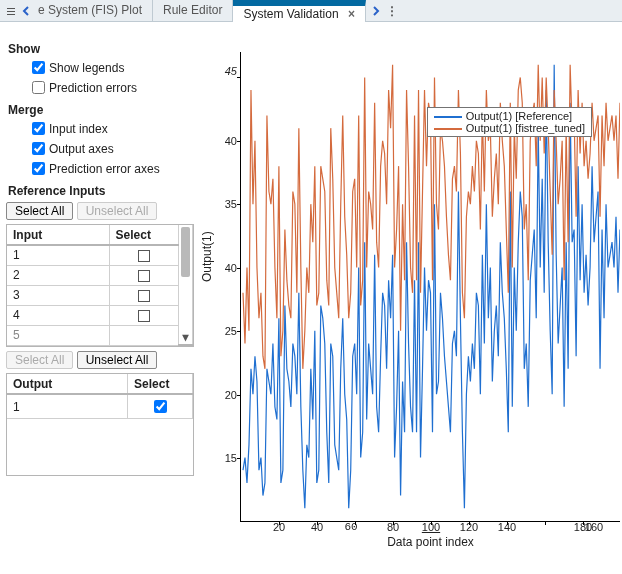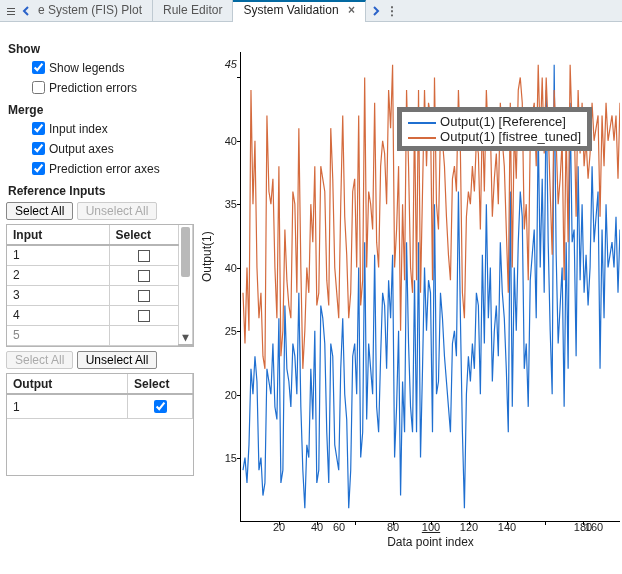--- a/index.html
+++ b/index.html
@@ -1,19 +1,19 @@
 <!DOCTYPE html>
 <html><head>
 <meta charset="utf-8">
 <style>
   * { box-sizing: border-box; font-family: "Segoe UI", Arial, sans-serif; }
   body { margin: 0; width: 622px; height: 574px; background: #fff; font-size: 12px; color: #222; overflow: hidden; }
   .tabs { display: flex; align-items: center; height: 22px; border-bottom: 1px solid #bfcad2; background: #e9eef2; }
   .tab { height: 22px; padding: 3px 10px 0 10px; border-right: 1px solid #bfcad2; color: #555; white-space: nowrap; cursor: pointer; }
-  .tab.active { background: #fff; border-top: 2px solid #0369a1; color: #222; padding-top: 1px; }
+  .tab.active { background: #fff; border-top: 6px solid #0369a1; color: #222; padding-top: 1px; }
   .tab.clipped { border-left: none; padding-left: 2px; }
   .tabnav { display:flex; align-items:center; gap:6px; padding:0 6px; }
   .tabnav svg { display:block; }
   .close-x { margin-left: 6px; font-weight: bold; color: #666; }
   .main { display:flex; height: calc(574px - 22px); }
   .sidebar { width: 200px; padding: 14px 6px; flex: none; }
   .section-title { font-weight: bold; margin: 6px 0 2px 2px; }
   .chkrow { display:flex; align-items:center; margin: 1px 0 1px 22px; }
   .chkrow input { margin-right: 4px; }
   .btnrow { margin: 4px 0; }
@@ -21,21 +21,21 @@
   button:disabled { color: #aaa; border-color: #ccc; }
   .tblwrap { border: 1px solid #b5b5b5; margin-top: 4px; }
   .tbl { width: 100%; border-collapse: collapse; }
   .tbl th, .tbl td { border-right: 1px solid #cfcfcf; border-bottom: 1px solid #cfcfcf; text-align: left; padding: 2px 6px; height: 20px; font-weight:normal; }
   .tbl th { background: #fff; font-weight: bold; border-bottom: 2px solid #b5b5b5; }
   .scrollcol { width: 14px; background: #e2e2e2; position: relative; }
   .scrollthumb { position:absolute; top: 2px; left: 2px; right: 2px; height: 50px; background: #b9b9b9; border-radius: 2px; }
   .scrolldown { position:absolute; bottom:0; left:0; right:0; height:14px; display:flex; align-items:center; justify-content:center; color:#555; }
   .plotzone { flex: 1; position: relative; }
   .ylabel { position:absolute; left: 0px; top: 260px; transform: rotate(-90deg); transform-origin: left top; }
-  .legend { position:absolute; right: 30px; top: 85px; background:#fff; border:5px solid #737373; padding:2px 6px; font-size:13px; z-index:3; }
+  .legend { position:absolute; right: 30px; top: 85px; background:#fff; border:1px solid #737373; padding:2px 6px; font-size:11px; z-index:3; }
   .legline { display:inline-block; width:28px; height:0; border-top:2px solid; vertical-align:middle; margin-right:4px; }
   .chart { position:absolute; left:40px; top: 30px; width: 380px; height: 470px; border-left:1px solid #000; border-bottom:1px solid #000; }
   .xtick { position:absolute; top: 100%; width:30px; text-align:center; margin-left:-15px; font-size:11px; }
   .ytick { position:absolute; right: 100%; margin-right:4px; font-size:11px; transform: translateY(-50%); }
   .xlabel { position:absolute; top: 100%; left:50%; transform:translateX(-50%); margin-top:14px; }
   svg.lines { position:absolute; inset:0; width:100%; height:100%; }
   .chk { width:12px; height:12px; border:1px solid #555; display:inline-block; vertical-align:middle; }
 </style>
 </head>
 <body>
@@ -169,21 +169,21 @@
     <div class="chart" id="chart">
       <svg class="lines" id="svglines" viewBox="0 0 380 470">
           <polyline points="2,419.18918918918916 4,406.48648648648646 6,431.8918918918919 8,393.78378378378375 10,317.56756756756755 12,342.97297297297297 13.999999999999998,304.86486486486484 16,330.27027027027026 17.999999999999996,419.18918918918916 20,406.48648648648646 21.999999999999996,444.5945945945946 24,431.8918918918919 26,317.56756756756755 27.999999999999996,330.27027027027026 30,342.97297297297297 32,292.1621621621622 34,355.6756756756757 35.99999999999999,368.3783783783784 38,266.7567567567568 40,431.8918918918919 42,419.18918918918916 43.99999999999999,254.05405405405403 45.99999999999999,317.56756756756755 48,330.27027027027026 50,355.6756756756757 52,292.1621621621622 54,304.86486486486484 55.99999999999999,342.97297297297297 57.99999999999999,241.35135135135133 60,355.6756756756757 61.99999999999999,419.18918918918916 64,457.2972972972973 66,393.78378378378375 68,406.48648648648646 70,317.56756756756755 71.99999999999999,368.3783783783784 74,279.4594594594595 76,431.8918918918919 77.99999999999999,419.18918918918916 80,254.05405405405403 81.99999999999999,266.7567567567568 84,292.1621621621622 86,381.0810810810811 87.99999999999999,431.8918918918919 90,292.1621621621622 91.99999999999999,304.86486486486484 94,393.78378378378375 96,406.48648648648646 97.99999999999999,419.18918918918916 100,317.56756756756755 102,266.7567567567568 104,342.97297297297297 105.99999999999999,368.3783783783784 108,457.2972972972973 110,419.18918918918916 111.99999999999999,304.86486486486484 114,292.1621621621622 115.99999999999999,342.97297297297297 117.99999999999999,215.94594594594594 120,406.48648648648646 121.99999999999997,381.0810810810811 123.99999999999999,190.54054054054052 125.99999999999999,368.3783783783784 128,292.1621621621622 130,317.56756756756755 132,342.97297297297297 134,203.24324324324323 136,355.6756756756757 138,381.0810810810811 140,304.86486486486484 141.99999999999997,241.35135135135133 143.99999999999997,254.05405405405403 146,317.56756756756755 148,228.64864864864867 150,266.7567567567568 152,203.24324324324323 154,406.48648648648646 155.99999999999997,355.6756756756757 157.99999999999997,279.4594594594595 160,444.5945945945946 162,330.27027027027026 163.99999999999997,381.0810810810811 166,190.54054054054052 168,292.1621621621622 170,355.6756756756757 172,381.0810810810811 173.99999999999997,228.64864864864867 175.99999999999997,381.0810810810811 177.99999999999997,190.54054054054052 180,406.48648648648646 182,317.56756756756755 183.99999999999997,215.94594594594594 186,279.4594594594595 188,228.64864864864867 190,241.35135135135133 192,381.0810810810811 193.99999999999997,152.43243243243245 195.99999999999997,342.97297297297297 197.99999999999997,330.27027027027026 200,241.35135135135133 202,266.7567567567568 204,304.86486486486484 206,330.27027027027026 208,355.6756756756757 210.00000000000003,381.0810810810811 211.99999999999997,292.1621621621622 214,279.4594594594595 216,304.86486486486484 218,139.72972972972968 220,266.7567567567568 221.99999999999997,381.0810810810811 223.99999999999997,457.2972972972973 225.99999999999997,342.97297297297297 228,304.86486486486484 229.99999999999994,330.27027027027026 231.99999999999997,292.1621621621622 233.99999999999997,317.56756756756755 235.99999999999997,241.35135135135133 237.99999999999997,254.05405405405403 240,342.97297297297297 242,203.24324324324323 243.99999999999994,292.1621621621622 245.99999999999997,152.43243243243245 247.99999999999997,266.7567567567568 249.99999999999997,215.94594594594594 251.99999999999997,330.27027027027026 254,279.4594594594595 256,254.05405405405403 258,304.86486486486484 260,190.54054054054052 262,241.35135135135133 264,266.7567567567568 266,317.56756756756755 268,381.0810810810811 270,139.72972972972968 272,355.6756756756757 274,215.94594594594594 276,279.4594594594595 278,190.54054054054052 280,139.72972972972968 281.99999999999994,165.1351351351351 283.99999999999994,317.56756756756755 285.99999999999994,292.1621621621622 287.99999999999994,355.6756756756757 290,228.64864864864867 292,203.24324324324323 294,177.83783783783787 296,266.7567567567568 298,76.2162162162162 300,215.94594594594594 302,127.02702702702703 304,241.35135135135133 306,38.10810810810807 308,190.54054054054052 310,279.4594594594595 311.99999999999994,342.97297297297297 313.99999999999994,12.702702702702652 315.99999999999994,203.24324324324323 318,292.1621621621622 320,254.05405405405403 322,215.94594594594594 324,355.6756756756757 325.99999999999994,190.54054054054052 327.99999999999994,317.56756756756755 329.99999999999994,50.810810810810835 332,190.54054054054052 334,177.83783783783787 336,304.86486486486484 338,114.32432432432432 340,228.64864864864867 342,152.43243243243245 344,241.35135135135133 346,203.24324324324323 347.99999999999994,254.05405405405403 349.99999999999994,215.94594594594594 351.99999999999994,114.32432432432432 353.99999999999994,190.54054054054052 355.99999999999994,165.1351351351351 358,139.72972972972968 360,317.56756756756755 362,177.83783783783787 364,266.7567567567568 366,152.43243243243245 367.99999999999994,215.94594594594594 369.99999999999994,203.24324324324323 372,190.54054054054052 374,215.94594594594594 376,165.1351351351351 378,241.35135135135133 380,177.83783783783787" fill="none" stroke="#1f6fd0" stroke-width="1.2"></polyline>
           <polyline points="2,241.35135135135133 4,292.1621621621622 6,215.94594594594594 8,279.4594594594595 10,38.10810810810807 12,152.43243243243245 13.999999999999998,88.9189189189189 16,215.94594594594594 17.999999999999996,266.7567567567568 20,241.35135135135133 21.999999999999996,304.86486486486484 24,317.56756756756755 26,63.51351351351349 27.999999999999996,139.72972972972968 30,152.43243243243245 32,127.02702702702703 34,215.94594594594594 35.99999999999999,266.7567567567568 38,114.32432432432432 40,304.86486486486484 42,279.4594594594595 43.99999999999999,177.83783783783787 45.99999999999999,228.64864864864867 48,254.05405405405403 50,266.7567567567568 52,139.72972972972968 54,152.43243243243245 55.99999999999999,241.35135135135133 57.99999999999999,76.2162162162162 60,215.94594594594594 61.99999999999999,317.56756756756755 64,279.4594594594595 66,215.94594594594594 68,241.35135135135133 70,152.43243243243245 71.99999999999999,190.54054054054052 74,114.32432432432432 76,254.05405405405403 77.99999999999999,241.35135135135133 80,114.32432432432432 81.99999999999999,127.02702702702703 84,139.72972972972968 86,228.64864864864867 87.99999999999999,254.05405405405403 90,76.2162162162162 91.99999999999999,127.02702702702703 94,215.94594594594594 96,241.35135135135133 97.99999999999999,266.7567567567568 100,152.43243243243245 102,63.51351351351349 104,165.1351351351351 105.99999999999999,203.24324324324323 108,266.7567567567568 110,241.35135135135133 111.99999999999999,139.72972972972968 114,127.02702702702703 115.99999999999999,215.94594594594594 117.99999999999999,63.51351351351349 120,254.05405405405403 121.99999999999997,228.64864864864867 123.99999999999999,25.405405405405418 125.99999999999999,215.94594594594594 128,139.72972972972968 130,152.43243243243245 132,177.83783783783787 134,50.810810810810835 136,190.54054054054052 138,215.94594594594594 140,114.32432432432432 141.99999999999997,88.9189189189189 143.99999999999997,101.62162162162161 146,152.43243243243245 148,38.10810810810807 150,76.2162162162162 152,12.702702702702652 154,215.94594594594594 155.99999999999997,177.83783783783787 157.99999999999997,114.32432432432432 160,279.4594594594595 162,152.43243243243245 163.99999999999997,228.64864864864867 166,38.10810810810807 168,114.32432432432432 170,215.94594594594594 172,241.35135135135133 173.99999999999997,63.51351351351349 175.99999999999997,228.64864864864867 177.99999999999997,38.10810810810807 180,241.35135135135133 182,139.72972972972968 183.99999999999997,38.10810810810807 186,114.32432432432432 188,50.810810810810835 190,63.51351351351349 192,228.64864864864867 193.99999999999997,25.405405405405418 195.99999999999997,152.43243243243245 197.99999999999997,177.83783783783787 200,76.2162162162162 202,88.9189189189189 204,114.32432432432432 206,165.1351351351351 208,203.24324324324323 210.00000000000003,228.64864864864867 211.99999999999997,127.02702702702703 214,114.32432432432432 216,139.72972972972968 218,38.10810810810807 220,101.62162162162161 221.99999999999997,241.35135135135133 223.99999999999997,266.7567567567568 225.99999999999997,165.1351351351351 228,139.72972972972968 229.99999999999994,152.43243243243245 231.99999999999997,114.32432432432432 233.99999999999997,139.72972972972968 235.99999999999997,88.9189189189189 237.99999999999997,101.62162162162161 240,177.83783783783787 242,63.51351351351349 243.99999999999994,139.72972972972968 245.99999999999997,38.10810810810807 247.99999999999997,88.9189189189189 249.99999999999997,76.2162162162162 251.99999999999997,165.1351351351351 254,127.02702702702703 256,101.62162162162161 258,152.43243243243245 260,50.810810810810835 262,88.9189189189189 264,114.32432432432432 266,177.83783783783787 268,241.35135135135133 270,50.810810810810835 272,215.94594594594594 274,76.2162162162162 276,127.02702702702703 278,38.10810810810807 280,25.405405405405418 281.99999999999994,50.810810810810835 283.99999999999994,177.83783783783787 285.99999999999994,152.43243243243245 287.99999999999994,228.64864864864867 290,88.9189189189189 292,63.51351351351349 294,50.810810810810835 296,114.32432432432432 298,12.702702702702652 300,88.9189189189189 302,25.405405405405418 304,101.62162162162161 306,25.405405405405418 308,76.2162162162162 310,139.72972972972968 311.99999999999994,203.24324324324323 313.99999999999994,38.10810810810807 315.99999999999994,88.9189189189189 318,152.43243243243245 320,127.02702702702703 322,88.9189189189189 324,228.64864864864867 325.99999999999994,76.2162162162162 327.99999999999994,190.54054054054052 329.99999999999994,12.702702702702652 332,76.2162162162162 334,63.51351351351349 336,165.1351351351351 338,38.10810810810807 340,101.62162162162161 342,50.810810810810835 344,114.32432432432432 346,88.9189189189189 347.99999999999994,127.02702702702703 349.99999999999994,101.62162162162161 351.99999999999994,50.810810810810835 353.99999999999994,88.9189189189189 355.99999999999994,76.2162162162162 358,63.51351351351349 360,165.1351351351351 362,63.51351351351349 364,114.32432432432432 366,50.810810810810835 367.99999999999994,88.9189189189189 369.99999999999994,76.2162162162162 372,63.51351351351349 374,88.9189189189189 376,63.51351351351349 378,127.02702702702703 380,50.810810810810835" fill="none" stroke="#d46a3d" stroke-width="1.2"></polyline>
         </svg>
       <div class="xlabel">Data point index</div>
     <div class="xtick" style="left: 38px;">20</div>
         <div style="position: absolute; top: 100%; width: 1px; height: 4px; background: rgb(0, 0, 0); left: 38px;"></div>
         <div class="xtick" style="left: 76px;">40</div>
         <div style="position: absolute; top: 100%; width: 1px; height: 4px; background: rgb(0, 0, 0); left: 76px;"></div>
-        <div class="xtick" style="left: 98px;">60</div>
+        <div class="xtick" style="left: 110px; font-family: Liberation Mono, monospace;">60</div>
         <div style="position: absolute; top: 100%; width: 1px; height: 4px; background: rgb(0, 0, 0); left: 114px;"></div>
         <div class="xtick" style="left: 152px;">80</div>
         <div style="position: absolute; top: 100%; width: 1px; height: 4px; background: rgb(0, 0, 0); left: 152px;"></div>
         <div class="xtick" style="left: 190px; text-decoration: underline;">100</div>
         <div style="position: absolute; top: 100%; width: 1px; height: 4px; background: rgb(0, 0, 0); left: 190px;"></div>
         <div class="xtick" style="left: 228px;">120</div>
         <div style="position: absolute; top: 100%; width: 1px; height: 4px; background: rgb(0, 0, 0); left: 228px;"></div>
         <div class="xtick" style="left: 266px;">140</div>
         <div style="position: absolute; top: 100%; width: 1px; height: 4px; background: rgb(0, 0, 0); left: 266px;"></div>
         <div class="xtick" style="left: 304px; margin-left: 34px;">160</div>
@@ -195,17 +195,17 @@
         <div class="ytick" style="top: 342.973px;">20</div>
         <div style="position: absolute; right: 100%; height: 1px; width: 4px; background: rgb(0, 0, 0); top: 342.973px;"></div>
         <div class="ytick" style="top: 279.459px;">25</div>
         <div style="position: absolute; right: 100%; height: 1px; width: 4px; background: rgb(0, 0, 0); top: 279.459px;"></div>
         <div class="ytick" style="top: 215.946px;">40</div>
         <div style="position: absolute; right: 100%; height: 1px; width: 4px; background: rgb(0, 0, 0); top: 215.946px;"></div>
         <div class="ytick" style="top: 152.432px;">35</div>
         <div style="position: absolute; right: 100%; height: 1px; width: 4px; background: rgb(0, 0, 0); top: 152.432px;"></div>
         <div class="ytick" style="top: 88.9189px;">40</div>
         <div style="position: absolute; right: 100%; height: 1px; width: 4px; background: rgb(0, 0, 0); top: 88.9189px;"></div>
-        <div class="ytick" style="top: 12px; font-style: italic;">45</div>
+        <div class="ytick" style="top: 19px; font-style: italic;">45</div>
         <div style="position: absolute; right: 100%; height: 1px; width: 4px; background: rgb(0, 0, 0); top: 25.4054px;"></div>
       </div>
   </div>
 </div>
 
 </body></html>

